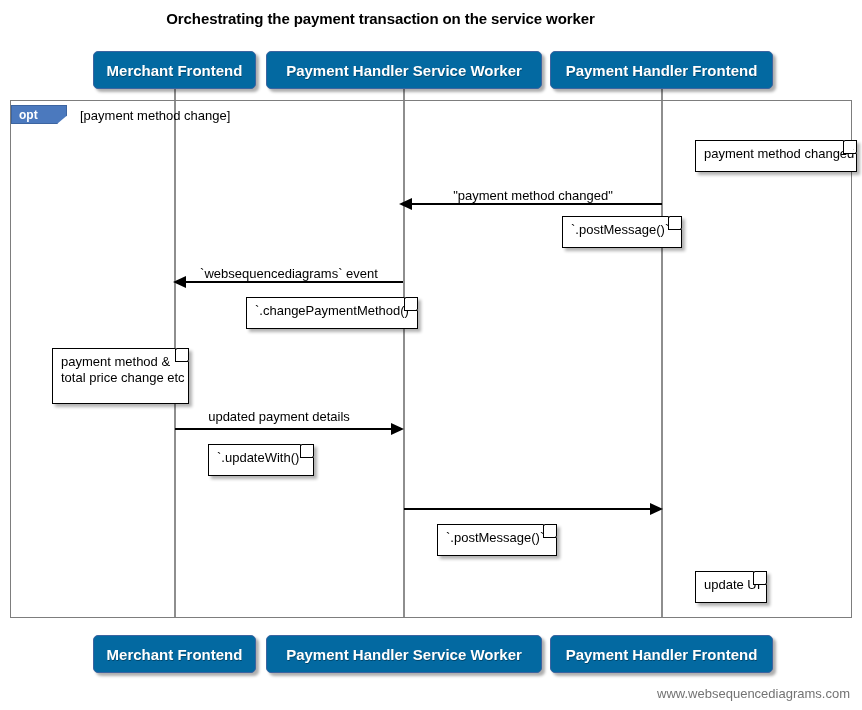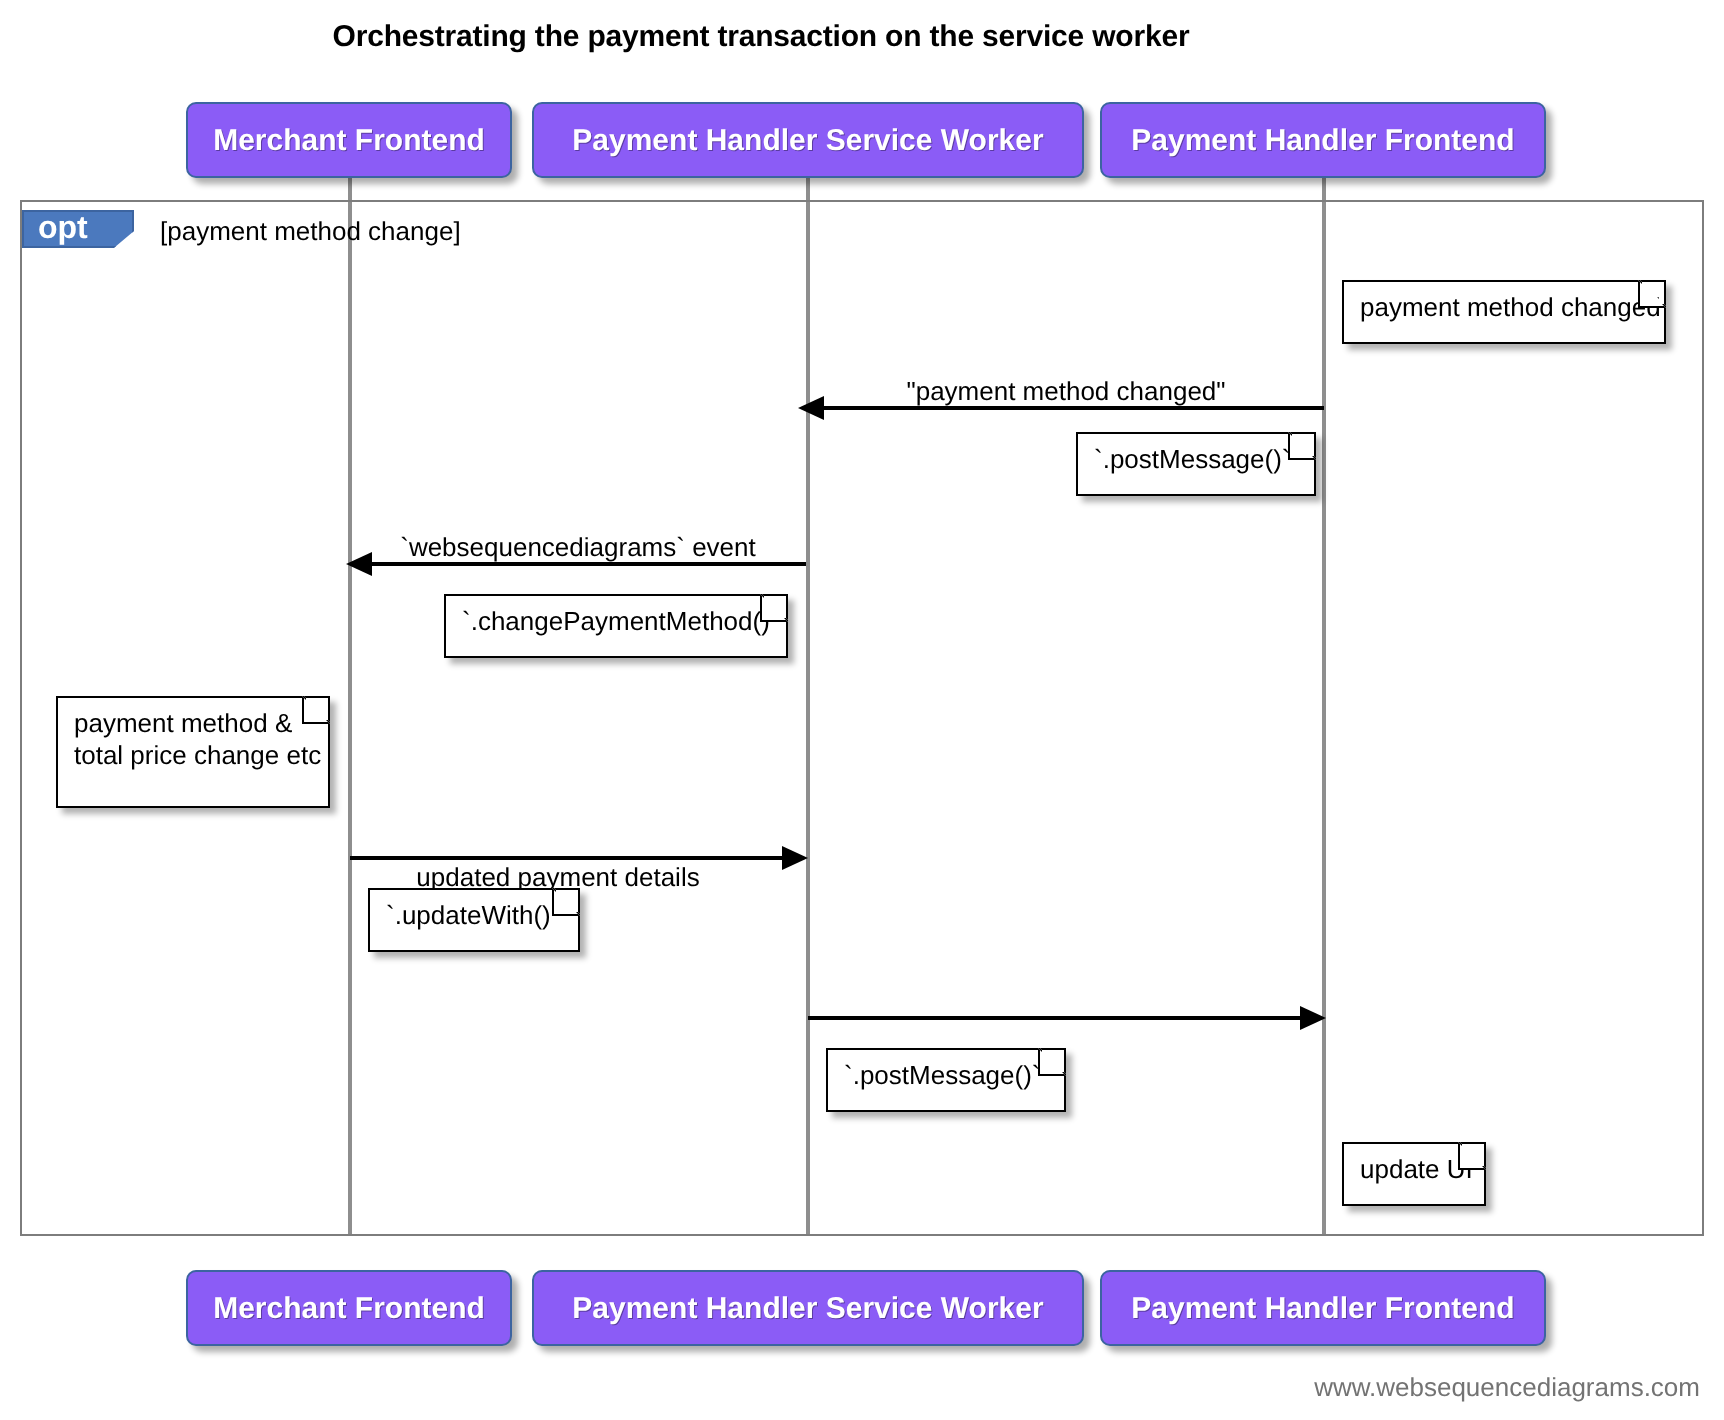--- a/index.html
+++ b/index.html
@@ -33,21 +33,21 @@
     font-weight: bold;
     letter-spacing: -0.1px;
     color: #000;
   }
 
   
   .participant {
     position: absolute;
     height: 38px;
     border-radius: 5px;
-    background: #8b5cf6;
+    background: #0369a1;
     border: 1px solid #3C64A0;
     box-shadow: 3px 3px 3px rgba(0,0,0,0.32);
     color: #ffffff;
     font-size: 15px;
     font-weight: bold;
     display: flex;
     align-items: center;
     justify-content: center;
     box-sizing: border-box;
     text-shadow: 0.5px 0.5px 0px rgba(0,0,0,0.35);
@@ -68,21 +68,21 @@
     box-sizing: border-box;
     background: transparent;
   }
   #opt-tag {
     position: absolute;
     height: 19px;
     background: #4B79BE;
     border: 1px solid #3C64A0;
     box-sizing: border-box;
     color: #ffffff;
-    font-size: 16px;
+    font-size: 12px;
     font-weight: bold;
     display: flex;
     align-items: center;
     padding-left: 7px;
     clip-path: polygon(0 0, 100% 0, 100% 55%, 82% 100%, 0 100%);
   }
   #opt-guard {
     position: absolute;
     font-size: 13px;
     color: #000;
@@ -116,20 +116,21 @@
     position: absolute;
     background: #ffffff;
     border: 1px solid #000;
     box-sizing: border-box;
     box-shadow: 3px 3px 3px rgba(0,0,0,0.30);
     font-size: 13px;
     color: #000;
     padding: 5px 0 5px 8px;
     line-height: 16px;
     white-space: pre;
+    margin-left: 24px;
   }
   
   .note::after {
     content: "";
     position: absolute;
     top: -1px;
     right: -1px;
     width: 12px;
     height: 12px;
     background: #ffffff;
@@ -198,21 +199,21 @@
 
   <div class="msg-label" style="left:175px; top:266px; width:228px;">`websequencediagrams` event</div>
   <div class="msg-line" style="left:185px; top:281px; width:218px;"></div>
   <div class="arrow-head arrow-left" style="left:173px; top:276px;"></div>
 
   <div class="note" style="left:222px; top:297px; width:172px; height:32px;">`.changePaymentMethod()`</div>
 
   <div class="note" style="left:28px; top:348px; width:137px; height:56px;">payment method &amp;
 total price change etc</div>
 
-  <div class="msg-label" style="left:175px; top:431px; width:208px;">updated payment details</div>
+  <div class="msg-label" style="left:175px; top:409px; width:208px;">updated payment details</div>
   <div class="msg-line" style="left:175px; top:428px; width:216px;"></div>
   <div class="arrow-head arrow-right" style="left:391px; top:423px;"></div>
 
   <div class="note" style="left:184px; top:444px; width:106px; height:32px;">`.updateWith()`</div>
 
   <div class="msg-line" style="left:404px; top:508px; width:246px;"></div>
   <div class="arrow-head arrow-right" style="left:650px; top:503px;"></div>
 
   <div class="note" style="left:413px; top:524px; width:120px; height:32px;">`.postMessage()`</div>
 

